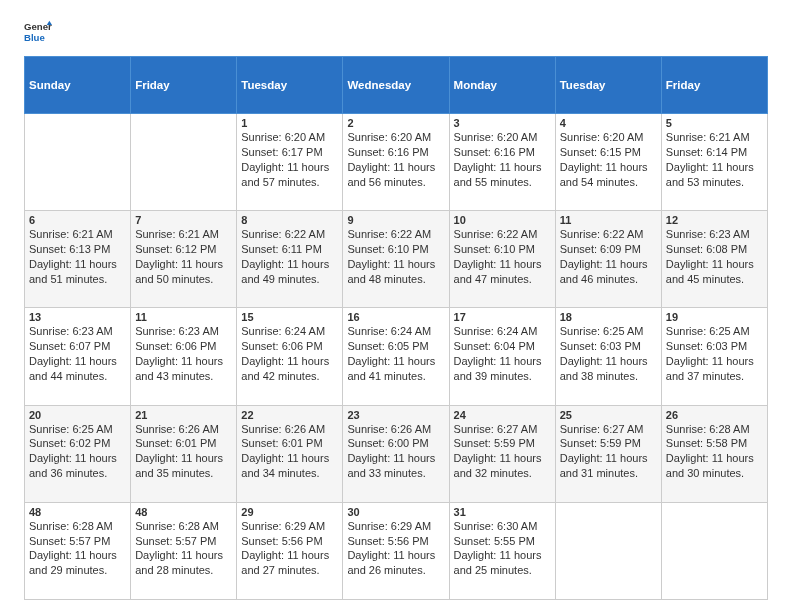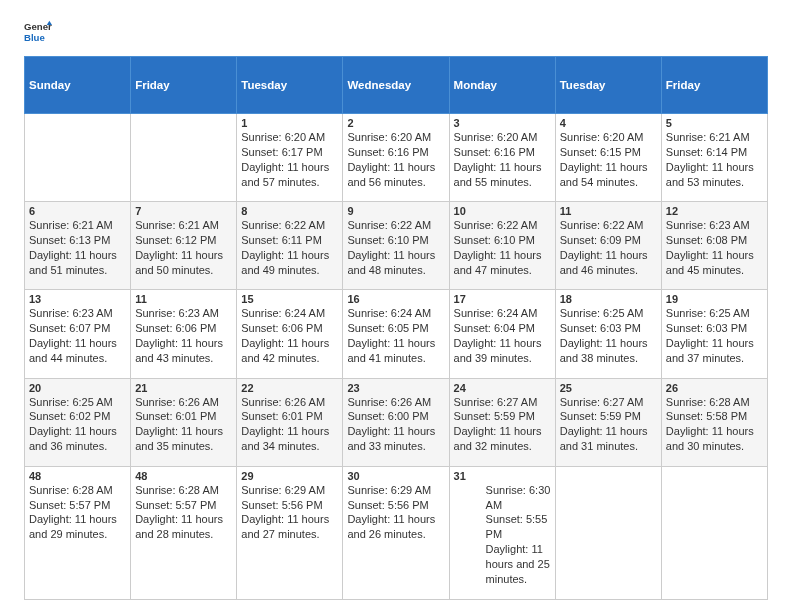--- a/index.html
+++ b/index.html
@@ -304,21 +304,21 @@
 Daylight: 11 hours and 27 minutes.</div>
           </td>
           <td>
             <span class="day-number">30</span>
             <div class="cell-content" style="white-space: pre-line;">Sunrise: 6:29 AM
 Sunset: 5:56 PM
 Daylight: 11 hours and 26 minutes.</div>
           </td>
           <td>
             <span class="day-number">31</span>
-            <div class="cell-content" style="white-space: pre-line; margin-left: 32px;">Sunrise: 6:30 AM
+            <div class="cell-content" style="white-space: pre-line;">Sunrise: 6:30 AM
 Sunset: 5:55 PM
 Daylight: 11 hours and 25 minutes.</div>
           </td>
           <td></td>
           <td></td>
         </tr>
       </tbody>
   </table>
 </div>
 

